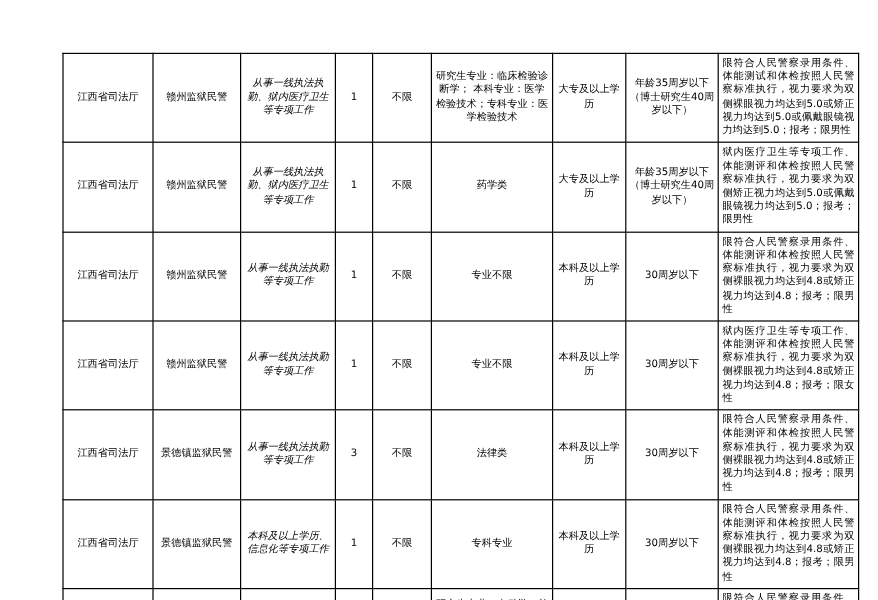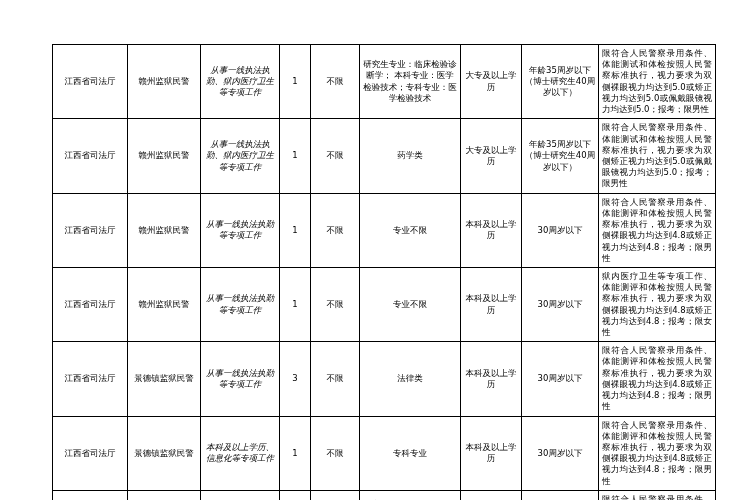--- a/index.html
+++ b/index.html
@@ -85,21 +85,21 @@
         <td class="c1"><span class="celltext">赣州监狱民警</span></td>
         <td class="c2"><span class="celltext">从事一线执法执勤、狱内医疗卫生等专项工作</span></td>
         <td class="c3"><span class="celltext">1</span></td>
         <td class="c4"><span class="celltext">不限</span></td>
         <td class="c5">
             <span class="celltext">药学类</span>
           </td>
         <td class="c6"><span class="celltext">大专及以上学历</span></td>
         <td class="c7"><span class="celltext">年龄35周岁以下（博士研究生40周岁以下）</span></td>
         <td class="c8">
-            <span class="celltext">限符合人民警察录用条件、体能测试和体检按照人民警察标准执行，视力要求为双侧矫正视力均达到5.0或佩戴眼镜视力均达到5.0；报考；限男性</span>
+            <span class="celltext">狱内医疗卫生等专项工作、体能测评和体检按照人民警察标准执行，视力要求为双侧矫正视力均达到5.0或佩戴眼镜视力均达到5.0；报考；限男性</span>
           </td>
       </tr>
       <tr>
         <td class="c0"><span class="celltext">江西省司法厅</span></td>
         <td class="c1"><span class="celltext">赣州监狱民警</span></td>
         <td class="c2"><span class="celltext">从事一线执法执勤等专项工作</span></td>
         <td class="c3"><span class="celltext">1</span></td>
         <td class="c4"><span class="celltext">不限</span></td>
         <td class="c5">
             <span class="celltext">专业不限</span>

